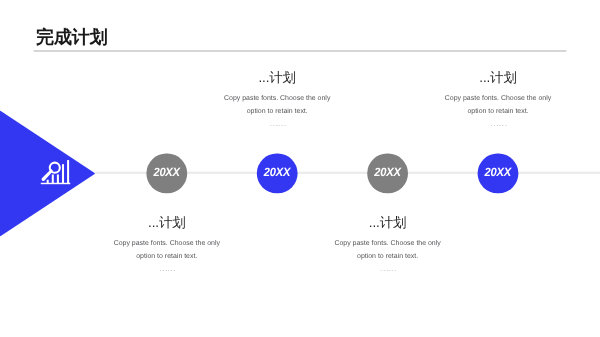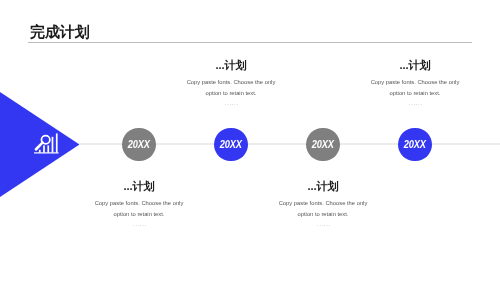--- a/index.html
+++ b/index.html
@@ -93,21 +93,21 @@
 
   
   .block {
     position: absolute;
     width: 180px;
     text-align: center;
   }
   .block h3 {
     margin: 0 0 5px 0;
     font-size: 11.2px;
-    font-weight: bold;
+    font-weight: normal;
     color: #1f1f1f;
     line-height: 1.2;
     letter-spacing: -0.1px;
   }
   .block p {
     margin: 0;
     font-size: 5.8px;
     color: #56565a;
     line-height: 10.5px;
   }

